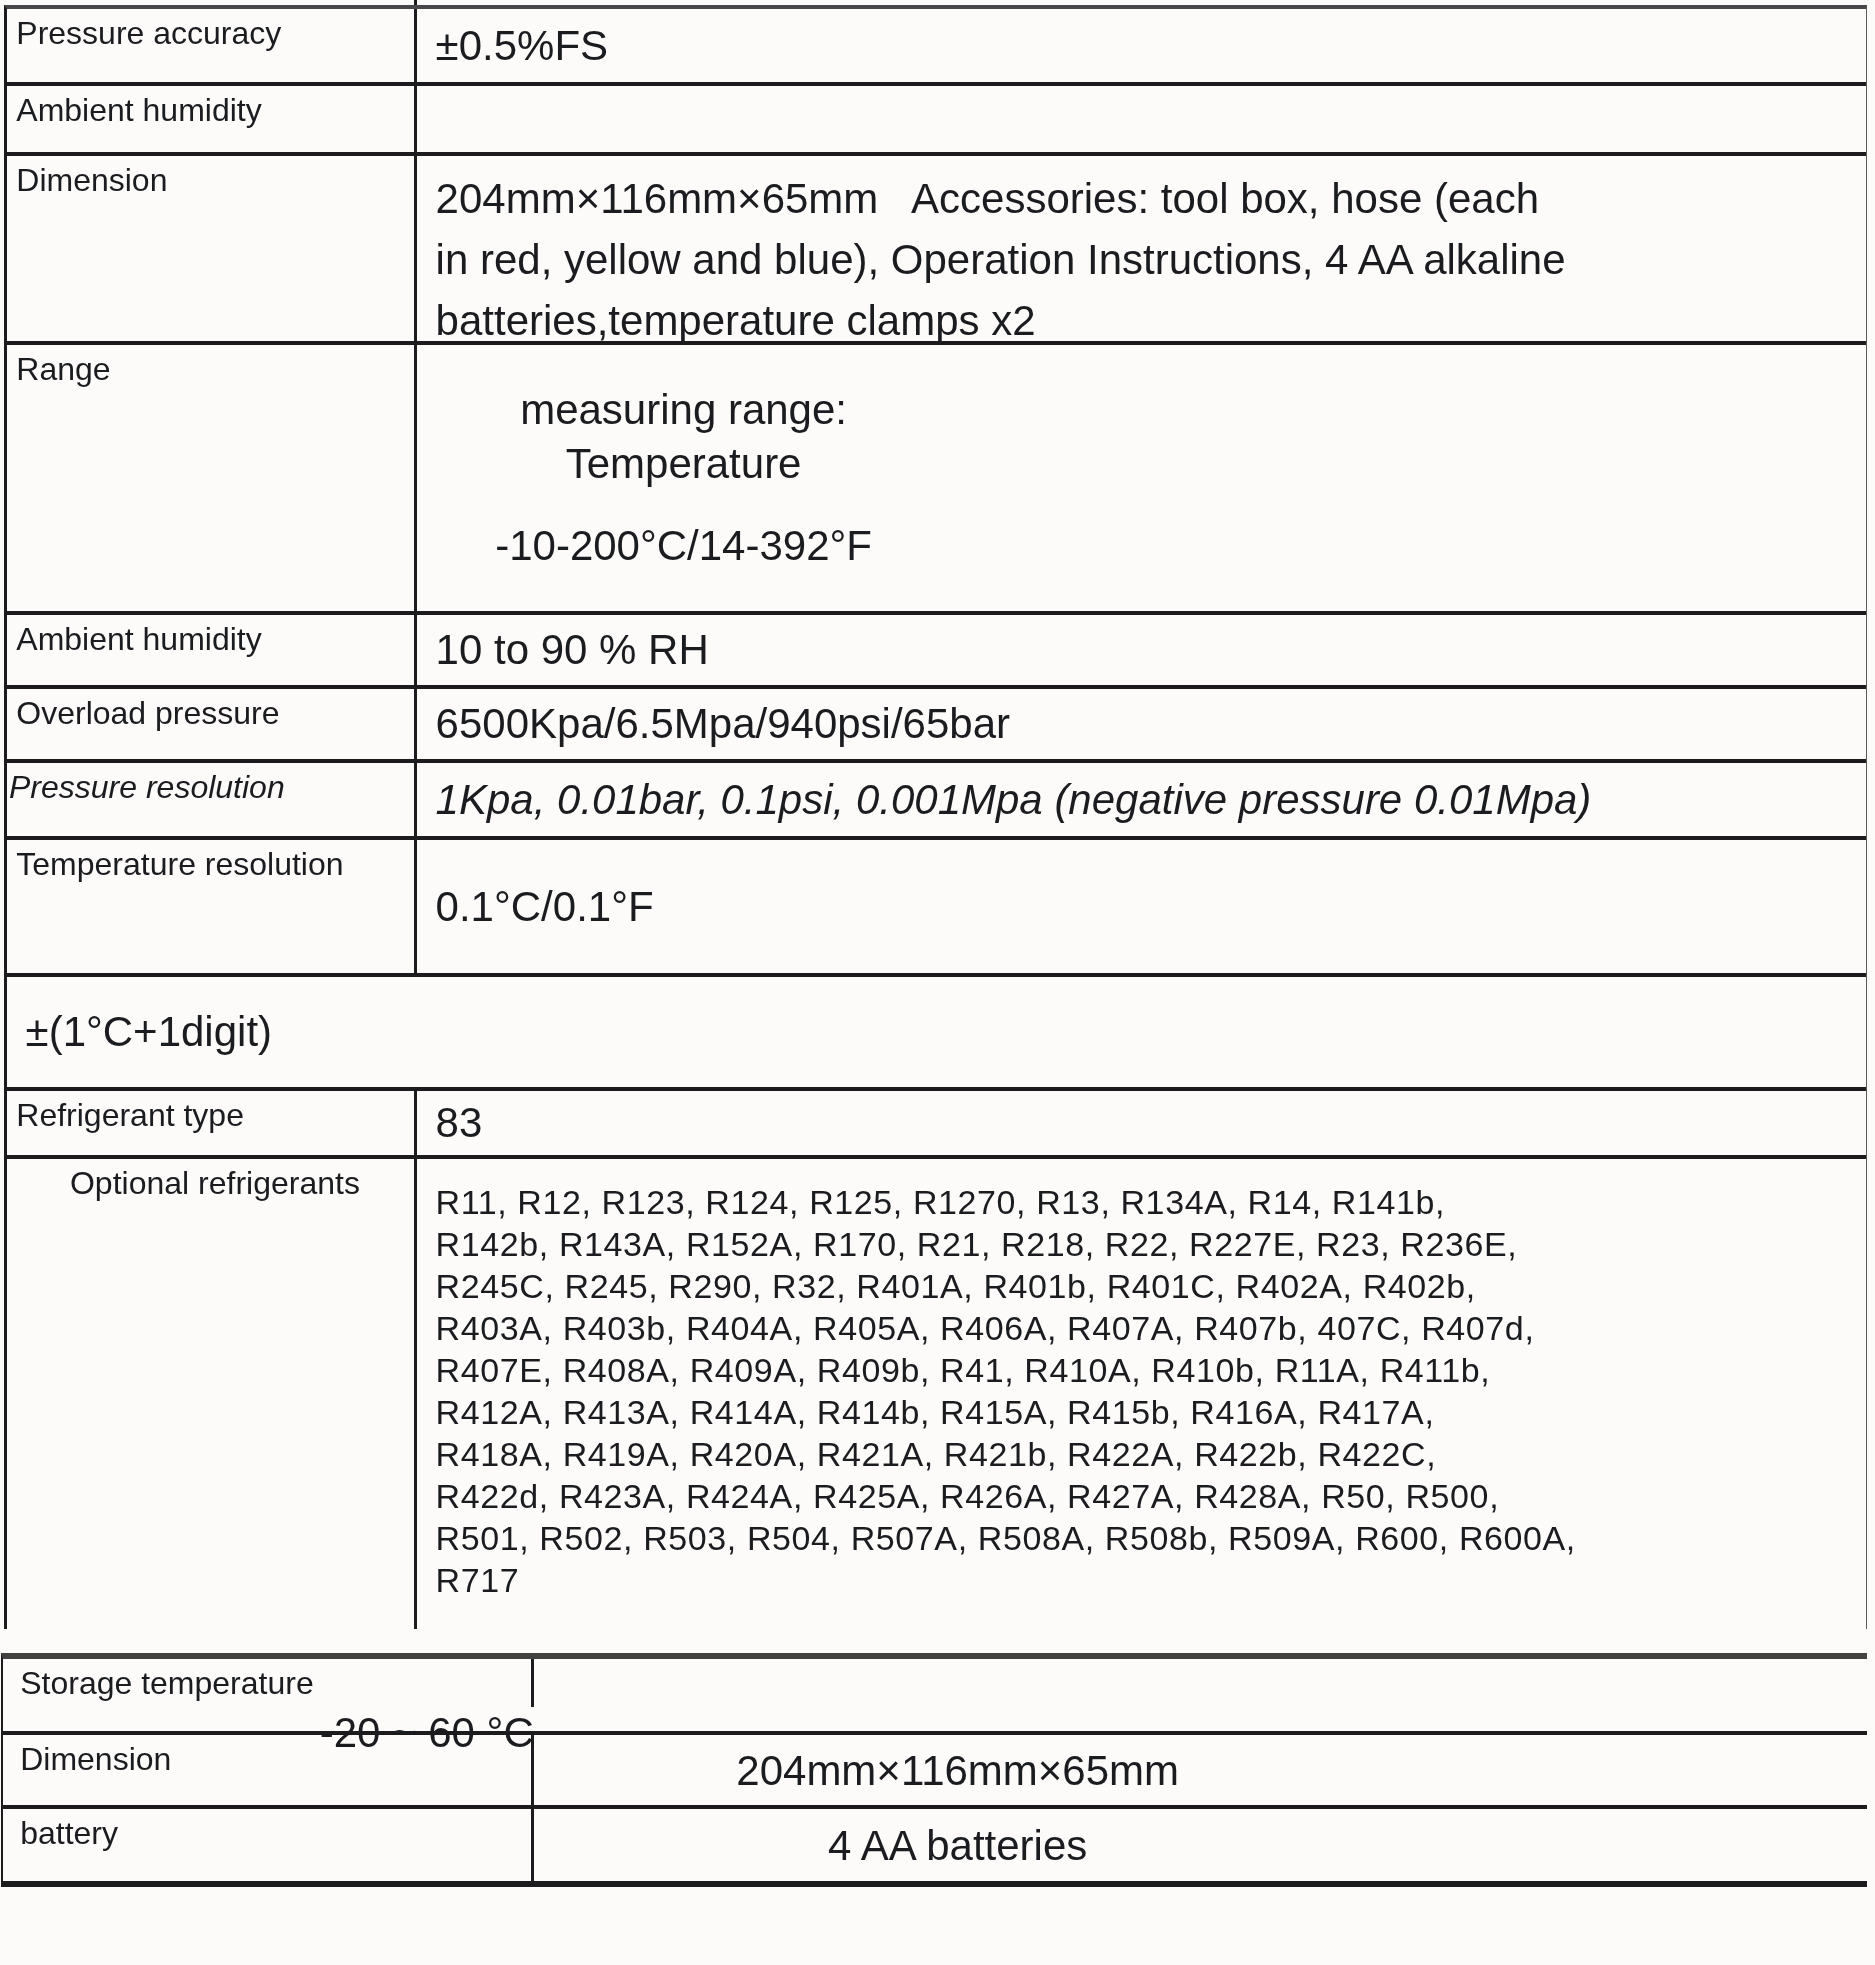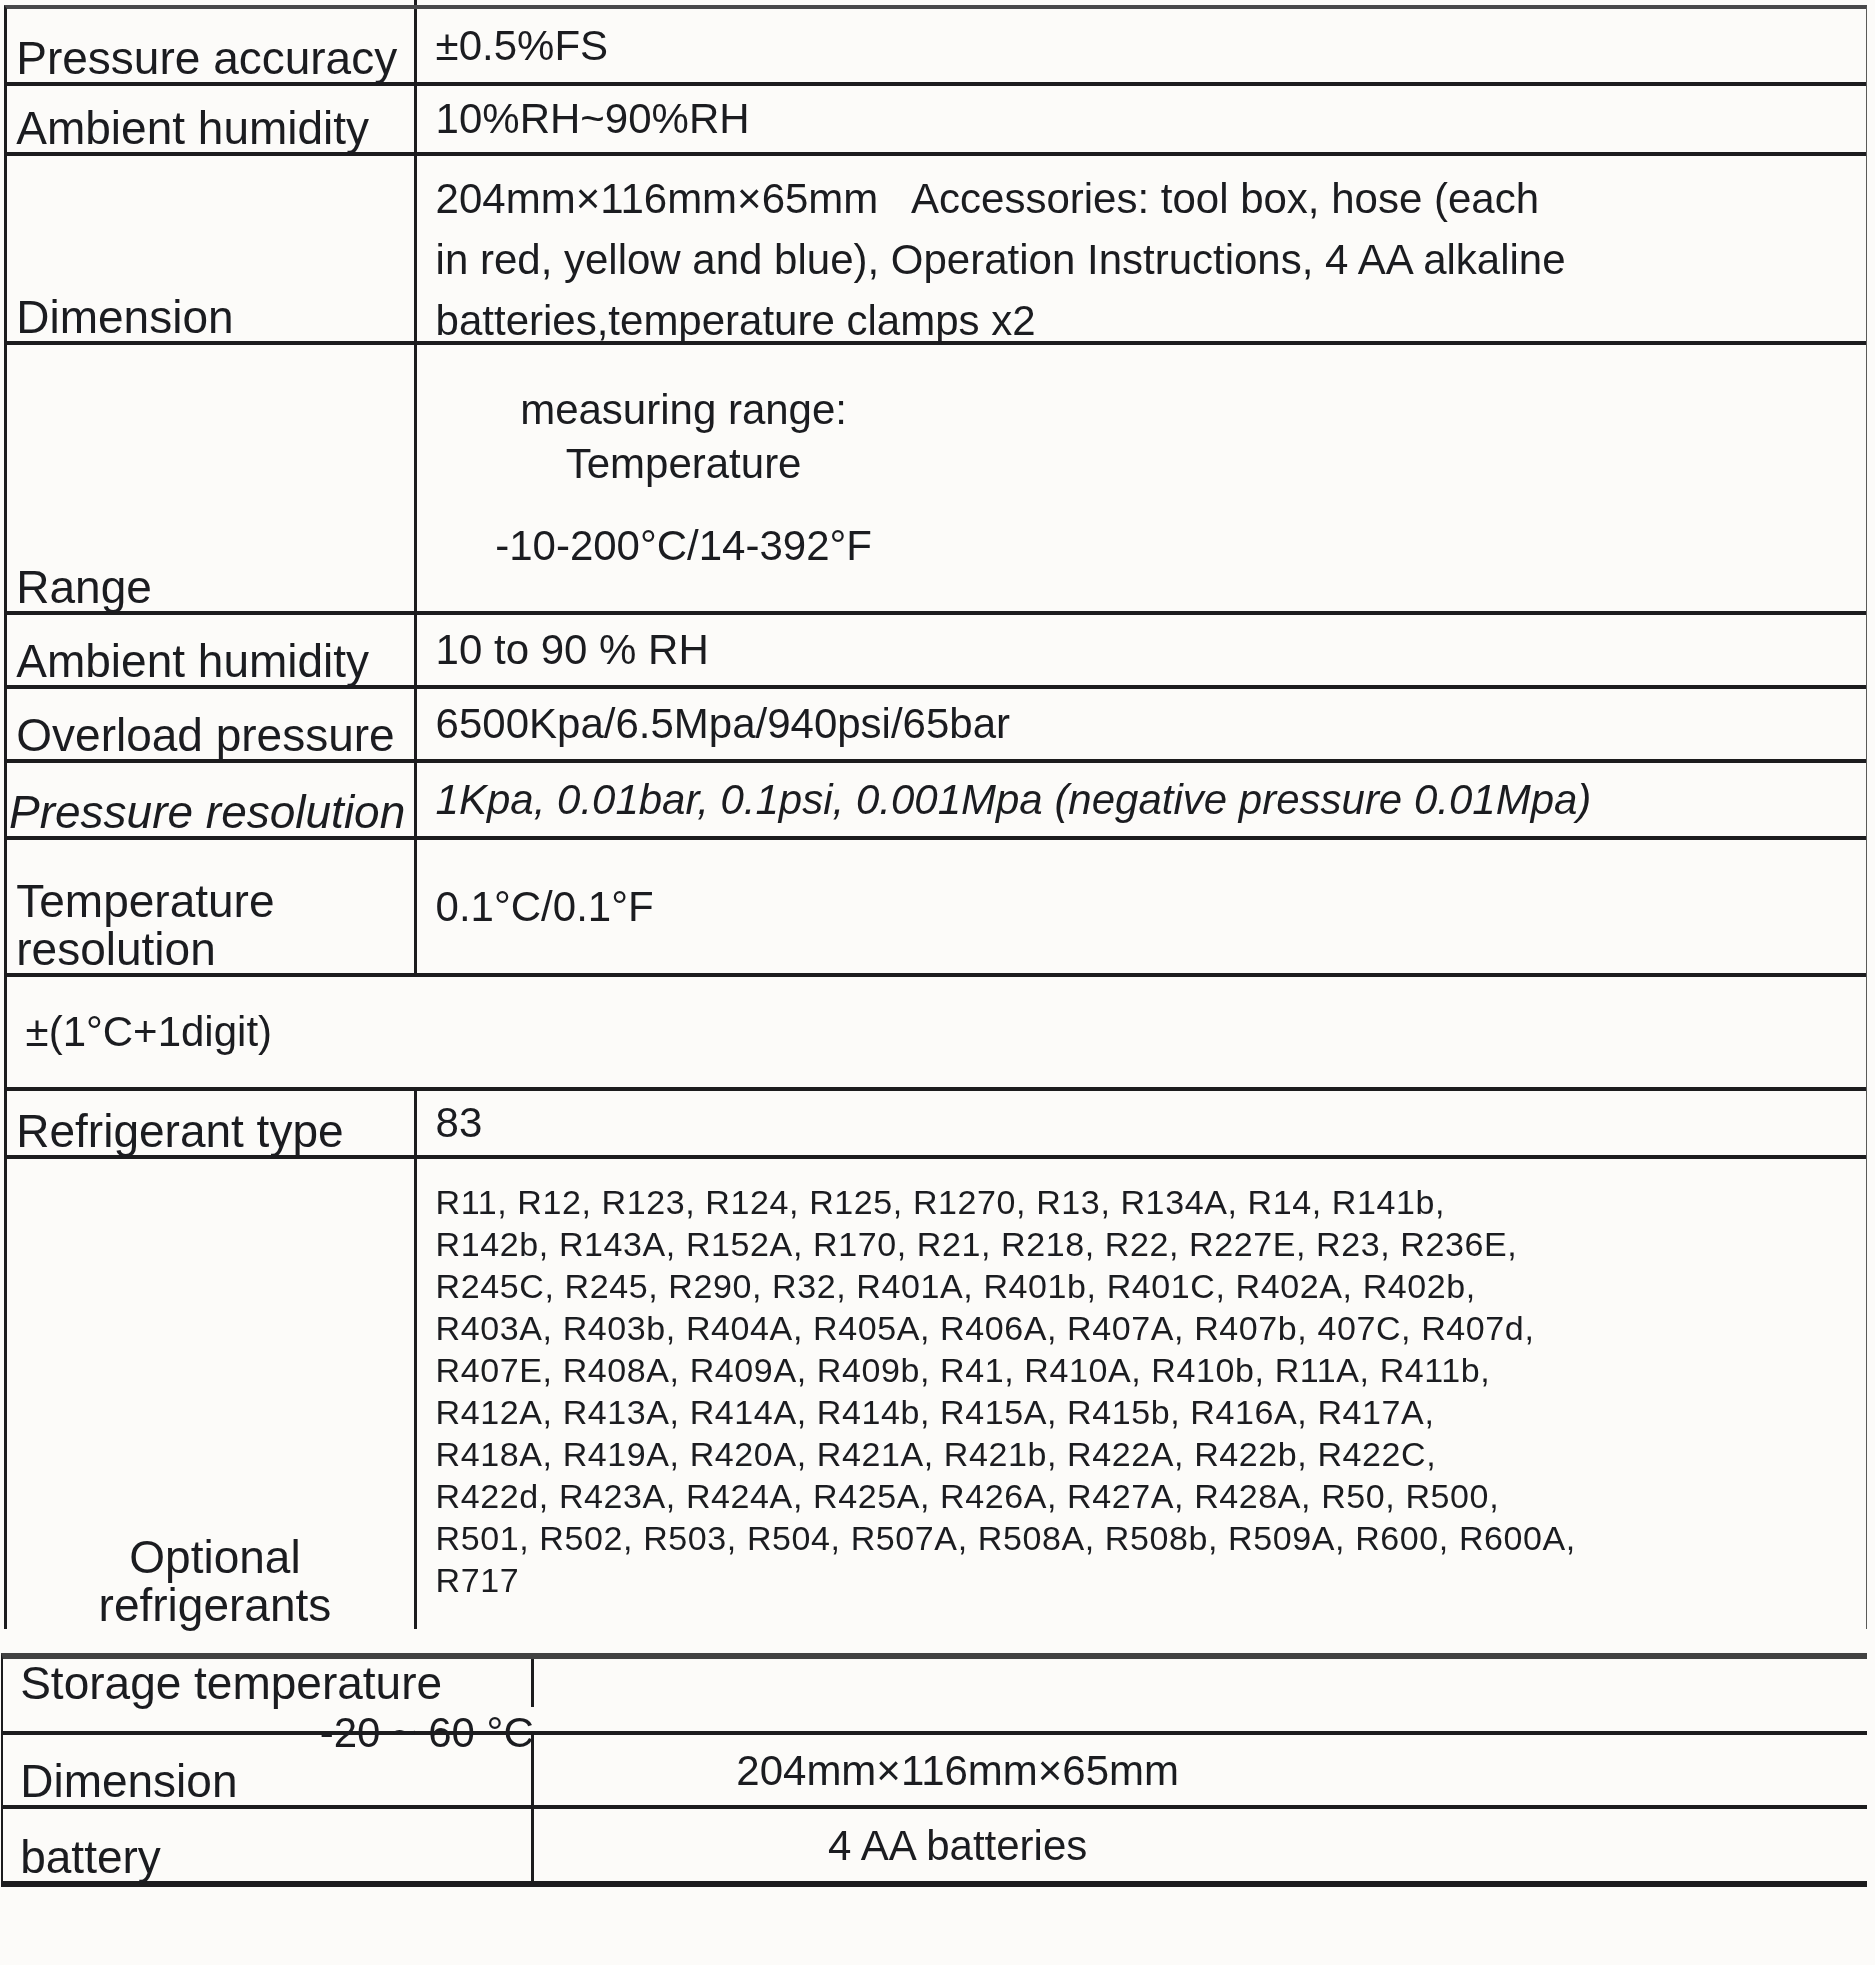--- a/index.html
+++ b/index.html
@@ -18,22 +18,22 @@
     position:relative;
     width:1876px;
     height:1965px;
     background:var(--paper);
     overflow:hidden;
   }
   
   .tr{display:flex;box-sizing:border-box;border-bottom:4.2px solid var(--line);}
   .td{box-sizing:border-box;}
   .lbl{
-    display:flex;align-items:flex-end;
-    font-size:46px;line-height:48px;letter-spacing:0px;
+    display:flex;align-items:flex-start;
+    font-size:32px;line-height:48px;letter-spacing:0px;
   }
   .val{
     display:flex;align-items:center;
     font-size:42px;line-height:51px;
   }
   
   .spec-table{
     position:absolute;left:3.6px;top:4.8px;width:1863px;
     box-sizing:border-box;
     border-top:4.8px solid var(--line-soft);
@@ -107,23 +107,20 @@
         </div>
       <div class="td val">
           <span>±0.5%FS</span>
         </div>
     </div>
 
     <div class="tr row-h-116">
       <div class="td lbl">
           <span class="txt">Ambient humidity</span>
         </div>
-      <div class="td val">
-          <span>10%RH~90%RH</span>
-        </div>
     </div>
 
     <div class="tr row-h-312">
       <div class="td lbl">
           <span class="txt">Dimension</span>
         </div>
       <div class="td val val-block">
         <div class="lines dimension-lines"><div>204mm×116mm×65mm   Accessories: tool box, hose (each</div><div>in red, yellow and blue), Operation Instructions, 4 AA alkaline</div><div>batteries,temperature clamps x2</div></div>
       </div>
     </div>

